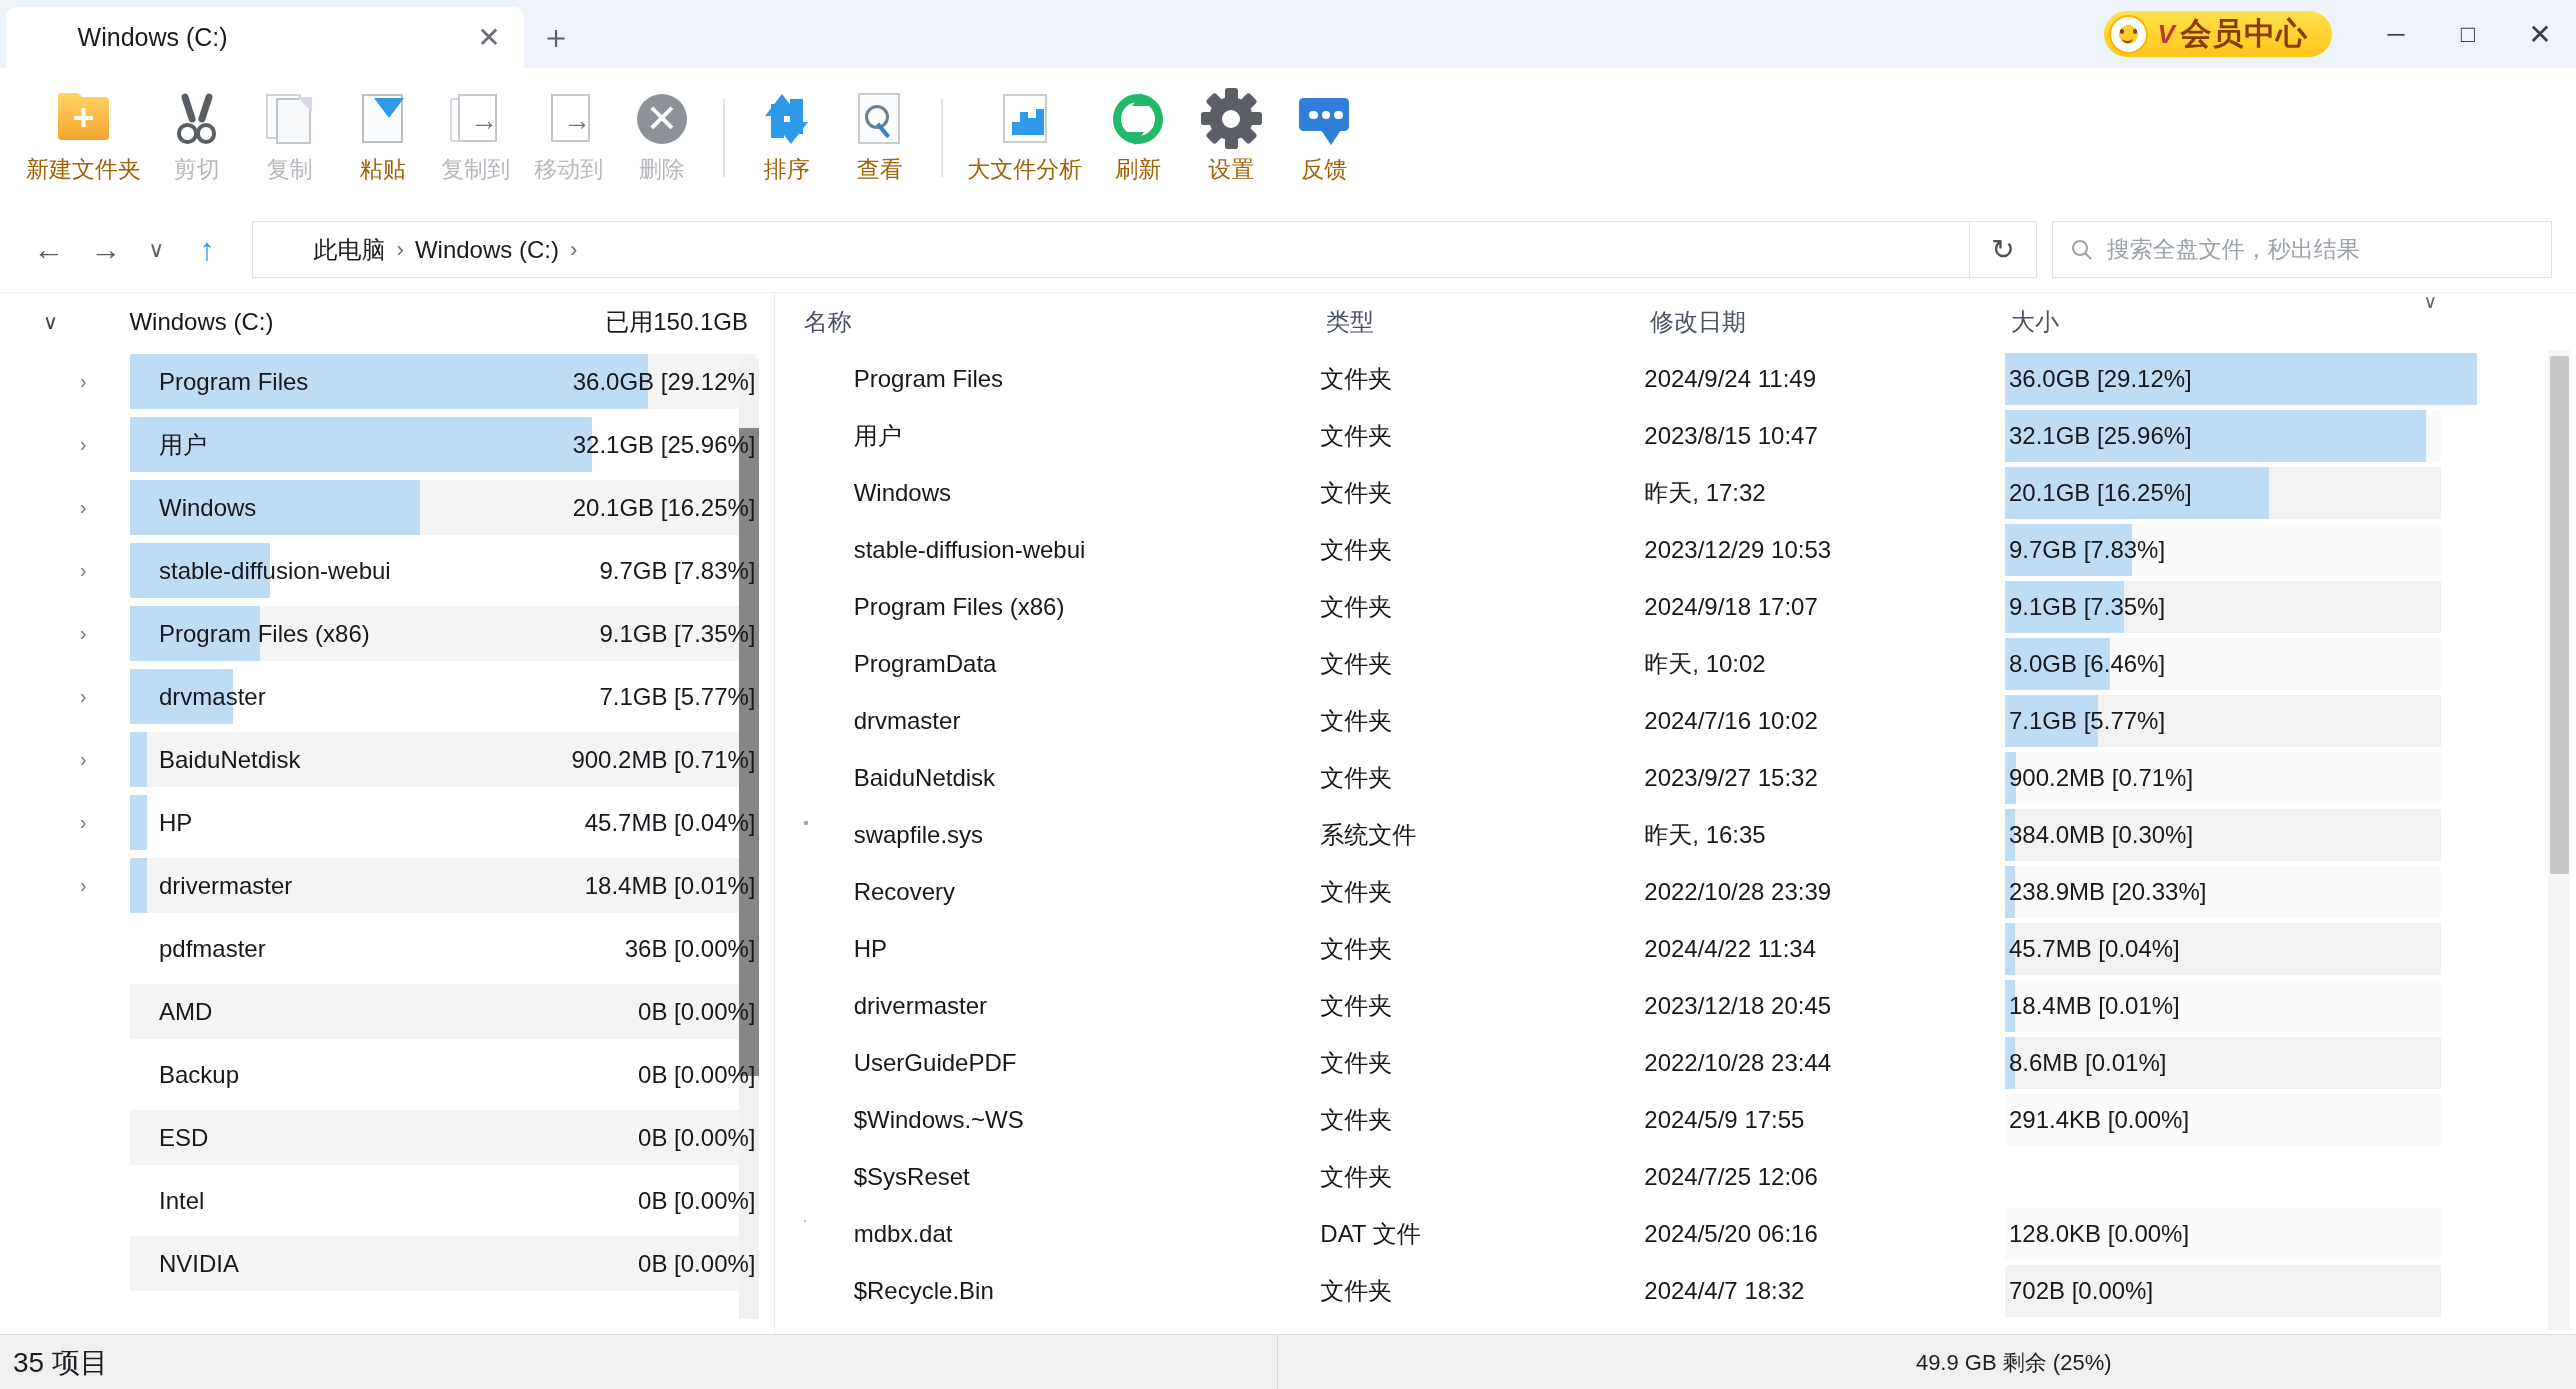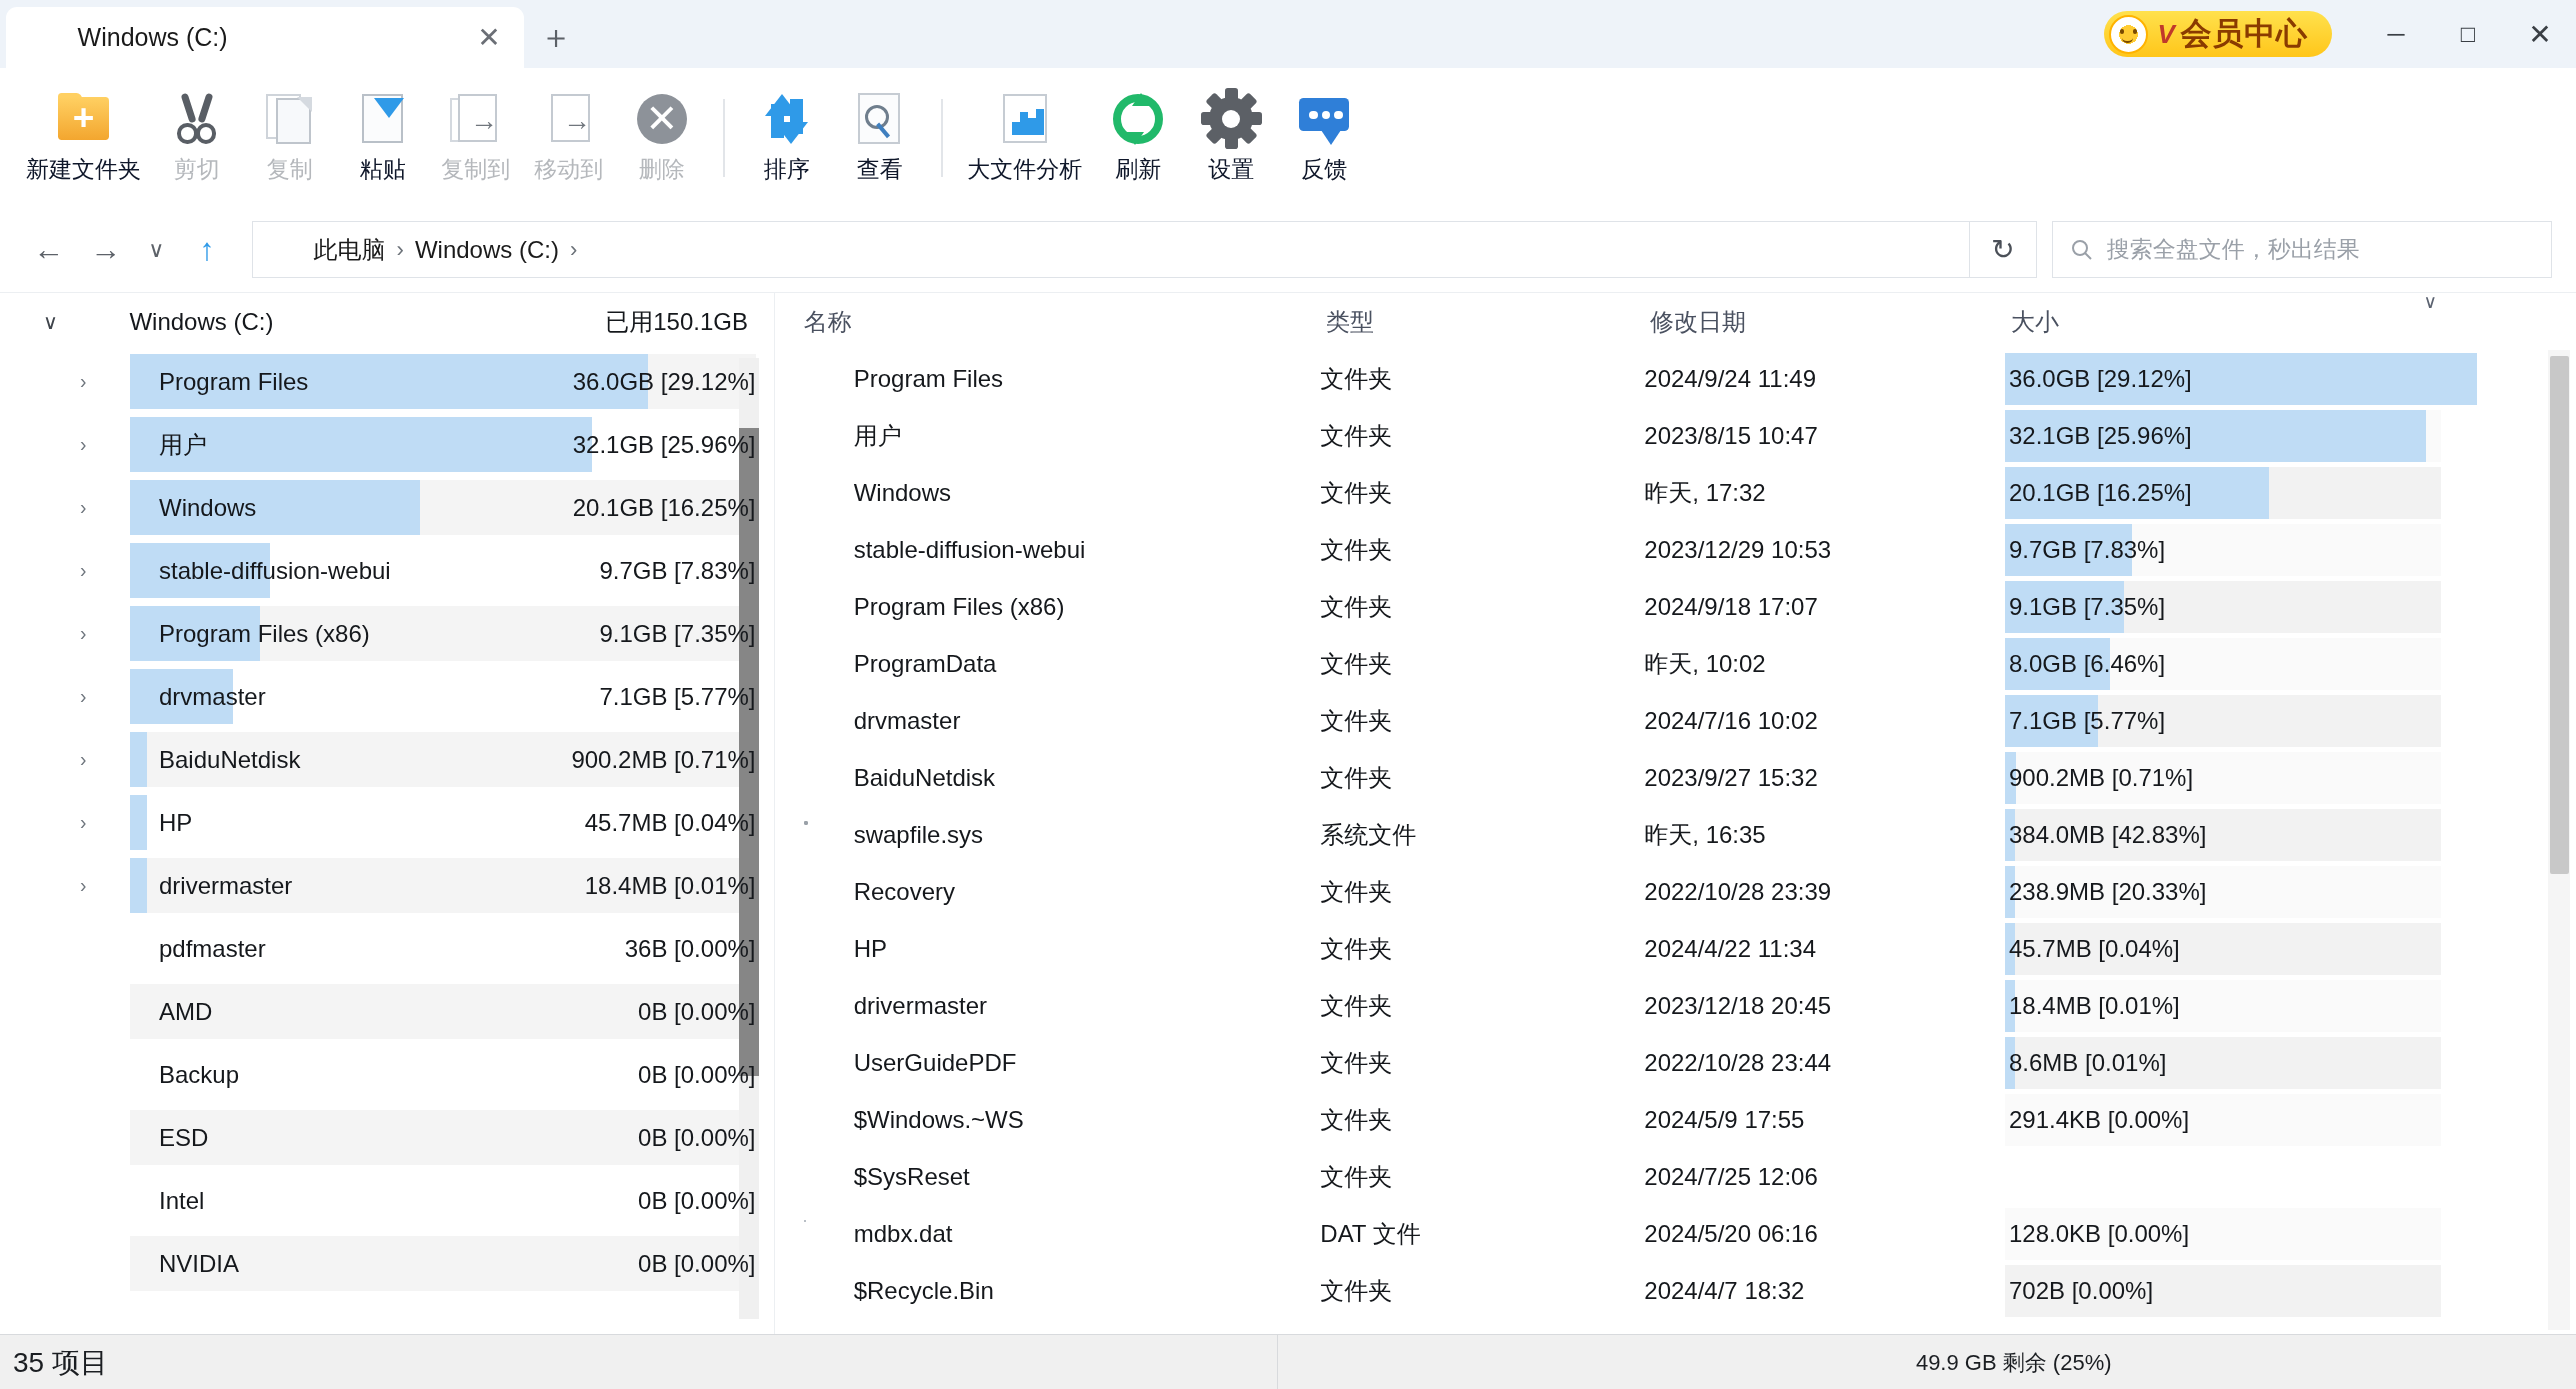--- a/index.html
+++ b/index.html
@@ -62,21 +62,21 @@
 
   
   .toolbar {
     height: 139px; min-height: 139px; background: #ffffff;
     display: flex; align-items: center; padding-left: 16.7px;
   }
   .tbtn {
     min-width: 93px; height: 124px; display: flex; flex-direction: column;
     align-items: center; justify-content: center; gap: 6.5px; padding: 0 9.3px;
   }
-  .tbtn .lbl { font-size: 23px; color: #0f172a; white-space: nowrap; }
+  .tbtn .lbl { font-size: 23px; color: #a16207; white-space: nowrap; }
   .tbtn.dim .lbl { color: #b5b8bc; }
   .ticon { width: 57px; height: 57px; position: relative; }
   .tsep { width: 1.9px; height: 78px; background: #e2e5e9; margin: 0 15px; }
 
   
   .addrbar { height: 85px; min-height: 85px; background:#ffffff; display:flex; align-items:center; padding: 0 24px 0 20.4px; }
   .navbtn { width: 57px; height: 57px; display:flex; align-items:center; justify-content:center;
             color:#5d6269; font-size: 31px; }
   .navbtn.up { color:#2f9ae8; }
   .navbtn.small { width: 44px; font-size: 22px; }
@@ -717,21 +717,21 @@
         <div class="mrow">
           <span class="cell c-name">
             <span class="mfolder"><span class="sysfile-sh"><span class="page"></span><span class="g1"></span><span class="g2"></span></span></span>
             <span class="nm">swapfile.sys</span>
           </span>
           <span class="cell c-type">系统文件</span>
           <span class="cell c-date">昨天, 16:35</span>
           <span class="cell c-size">
             <span class="szstripe"></span>
             <span class="szbar" style="width:9.3px"></span>
-            <span class="sztext">384.0MB [42.83%]</span>
+            <span class="sztext">384.0MB [0.30%]</span>
           </span>
         </div>
         <div class="mrow alt">
           <span class="cell c-name">
             <span class="mfolder"><span class="folder-sh pale"><span class="tabtop"></span><span class="body"></span></span></span>
             <span class="nm">Recovery</span>
           </span>
           <span class="cell c-type">文件夹</span>
           <span class="cell c-date">2022/10/28 23:39</span>
           <span class="cell c-size">

